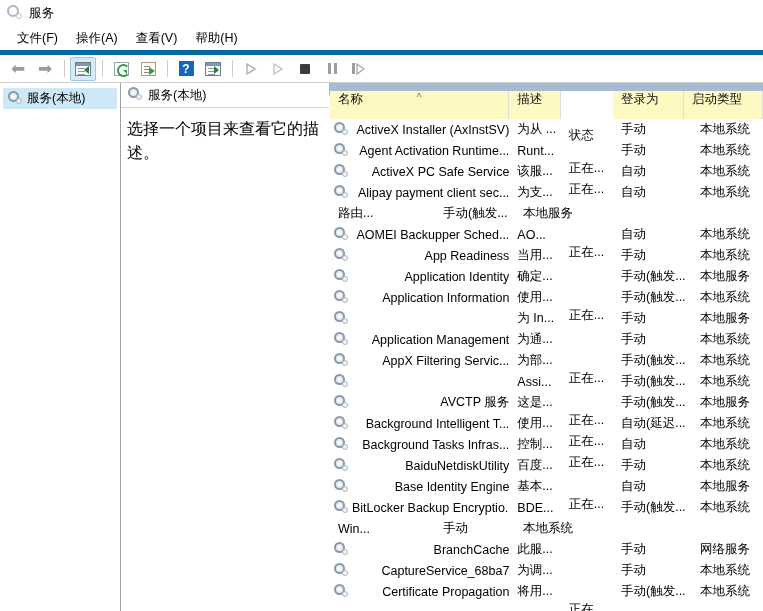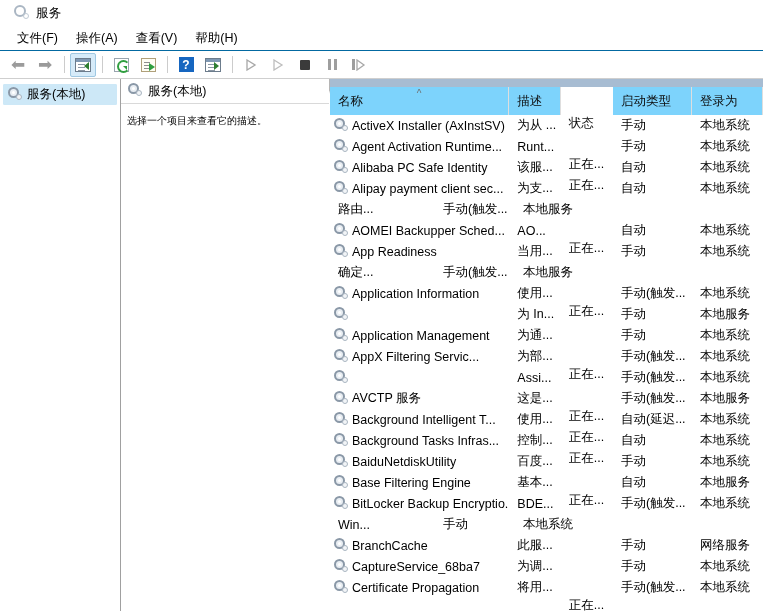--- a/index.html
+++ b/index.html
@@ -15,21 +15,21 @@
     font-size: 12px;
     color: #000000;
     -webkit-font-smoothing: antialiased;
   }
 
   
   .titlebar {
     height: 26px;
     display: flex;
     align-items: center;
-    padding-left: 14px;
+    padding-left: 7px;
     background: #ffffff;
   }
   .titlebar-icon {
     width: 16px;
     height: 16px;
     margin-right: 6px;
     position: relative;
     flex: none;
   }
   .title-text {
@@ -38,21 +38,21 @@
     letter-spacing: 0.2px;
   }
 
   
   .menubar {
     height: 24px;
     display: flex;
     align-items: center;
     padding-left: 8px;
     background: #ffffff;
-    border-bottom: 1px solid #0369a1;
+    border-bottom: 5px solid #0369a1;
   }
   .menu-item {
     font-size: 12.5px;
     padding: 2px 9px;
     color: #000;
     cursor: default;
     white-space: nowrap;
   }
 
   
@@ -280,21 +280,21 @@
     display: flex;
     align-items: center;
     padding-left: 7px;
     background: #ffffff;
     border-bottom: 1px solid #d9d9d9;
   }
   .detail-head .ic { margin-right: 6px; flex: none; }
   .detail-head .txt { font-size: 12.5px; }
   .detail-body {
     padding: 9px 8px 0 6px;
-    font-size: 10px;
+    font-size: 16px;
     line-height: 1.5;
   }
 
   
   .list-card {
     position: absolute;
     left: 208px;
     top: 8px;
     right: 0;
     bottom: 0;
@@ -305,28 +305,27 @@
   }
 
   .list-head {
     display: flex;
     height: 28px;
     align-items: stretch;
     position: relative;
   }
   .hcell {
     display: flex;
-    align-items: center;
     font-size: 12.5px;
     color: #0d0d0d;
     padding-left: 8px;
     position: relative;
     box-sizing: border-box;
     border-right: 1px solid #dedede;
-    background: #7dd3fc;
+    background: #fef9c3;
     white-space: nowrap;
   }
   .hcell:last-child { border-right: 1px solid #dedede; }
   .hcell .sortarrow {
     position: absolute;
     left: 50%;
     top: 2px;
     transform: translateX(-50%);
     font-size: 10px;
     color: #6f6f6f;
@@ -353,20 +352,21 @@
     box-sizing: border-box;
     padding-left: 8px;
     overflow: hidden;
     text-overflow: clip;
     display: flex;
     align-items: center;
     height: 21px;
   }
   .cell.name {
     padding-left: 4px;
+    justify-content: space-between;
   }
   .cell.name .svc-ic {
     margin-right: 4px;
     flex: none;
   }
   .row .cell.desc,
   .row .cell.status,
   .row .cell.start,
   .row .cell.logon { padding-left: 8px; }
 
@@ -553,26 +553,26 @@
         <div class="hcell col-name">
           <span>名称</span>
           <span class="sortarrow">^</span>
         </div>
         <div class="hcell col-desc">
           <span>描述</span>
         </div>
         <div class="hcell col-status">
           <span>状态</span>
         </div>
+        <div class="hcell col-logon">
+          <span>登录为</span>
+        </div>
         <div class="hcell col-start">
           <span>启动类型</span>
         </div>
-        <div class="hcell col-logon">
-          <span>登录为</span>
-        </div>
       </div>
 
       <div class="rows" id="rows-container">
           <div class="row">
             <div class="cell name col-name">
               <span class="svc-ic"><span class="svcgear"><span class="g1"></span><span class="g2"></span></span></span>
               <span>ActiveX Installer (AxInstSV)</span>
             </div>
             <div class="cell desc col-desc">为从 ...</div>
             <div class="cell status col-status"></div>
@@ -585,21 +585,21 @@
               <span>Agent Activation Runtime...</span>
             </div>
             <div class="cell desc col-desc">Runt...</div>
             <div class="cell status col-status">正在...</div>
             <div class="cell start col-start">手动</div>
             <div class="cell logon col-logon">本地系统</div>
           </div>
           <div class="row">
             <div class="cell name col-name">
               <span class="svc-ic"><span class="svcgear"><span class="g1"></span><span class="g2"></span></span></span>
-              <span>Alibaba PC Safe Identity</span>
+              <span>ActiveX PC Safe Service</span>
             </div>
             <div class="cell desc col-desc">该服...</div>
             <div class="cell status col-status">正在...</div>
             <div class="cell start col-start">自动</div>
             <div class="cell logon col-logon">本地系统</div>
           </div>
           <div class="row">
             <div class="cell name col-name">
               <span class="svc-ic"><span class="svcgear"><span class="g1"></span><span class="g2"></span></span></span>
               <span>Alipay payment client sec...</span>
@@ -629,20 +629,24 @@
             <div class="cell name col-name">
               <span class="svc-ic"><span class="svcgear"><span class="g1"></span><span class="g2"></span></span></span>
               <span>App Readiness</span>
             </div>
             <div class="cell desc col-desc">当用...</div>
             <div class="cell status col-status"></div>
             <div class="cell start col-start">手动</div>
             <div class="cell logon col-logon">本地系统</div>
           </div>
           <div class="row">
+            <div class="cell name col-name">
+              <span class="svc-ic"><span class="svcgear"><span class="g1"></span><span class="g2"></span></span></span>
+              <span>Application Identity</span>
+            </div>
             <div class="cell desc col-desc">确定...</div>
             <div class="cell status col-status"></div>
             <div class="cell start col-start">手动(触发...</div>
             <div class="cell logon col-logon">本地服务</div>
           </div>
           <div class="row">
             <div class="cell name col-name">
               <span class="svc-ic"><span class="svcgear"><span class="g1"></span><span class="g2"></span></span></span>
               <span>Application Information</span>
             </div>
@@ -725,21 +729,21 @@
               <span>BaiduNetdiskUtility</span>
             </div>
             <div class="cell desc col-desc">百度...</div>
             <div class="cell status col-status"></div>
             <div class="cell start col-start">手动</div>
             <div class="cell logon col-logon">本地系统</div>
           </div>
           <div class="row">
             <div class="cell name col-name">
               <span class="svc-ic"><span class="svcgear"><span class="g1"></span><span class="g2"></span></span></span>
-              <span>Base Filtering Engine</span>
+              <span>Base Identity Engine</span>
             </div>
             <div class="cell desc col-desc">基本...</div>
             <div class="cell status col-status">正在...</div>
             <div class="cell start col-start">自动</div>
             <div class="cell logon col-logon">本地服务</div>
           </div>
           <div class="row">
             <div class="cell name col-name">
               <span class="svc-ic"><span class="svcgear"><span class="g1"></span><span class="g2"></span></span></span>
               <span>BitLocker Backup Encryptio...</span>

